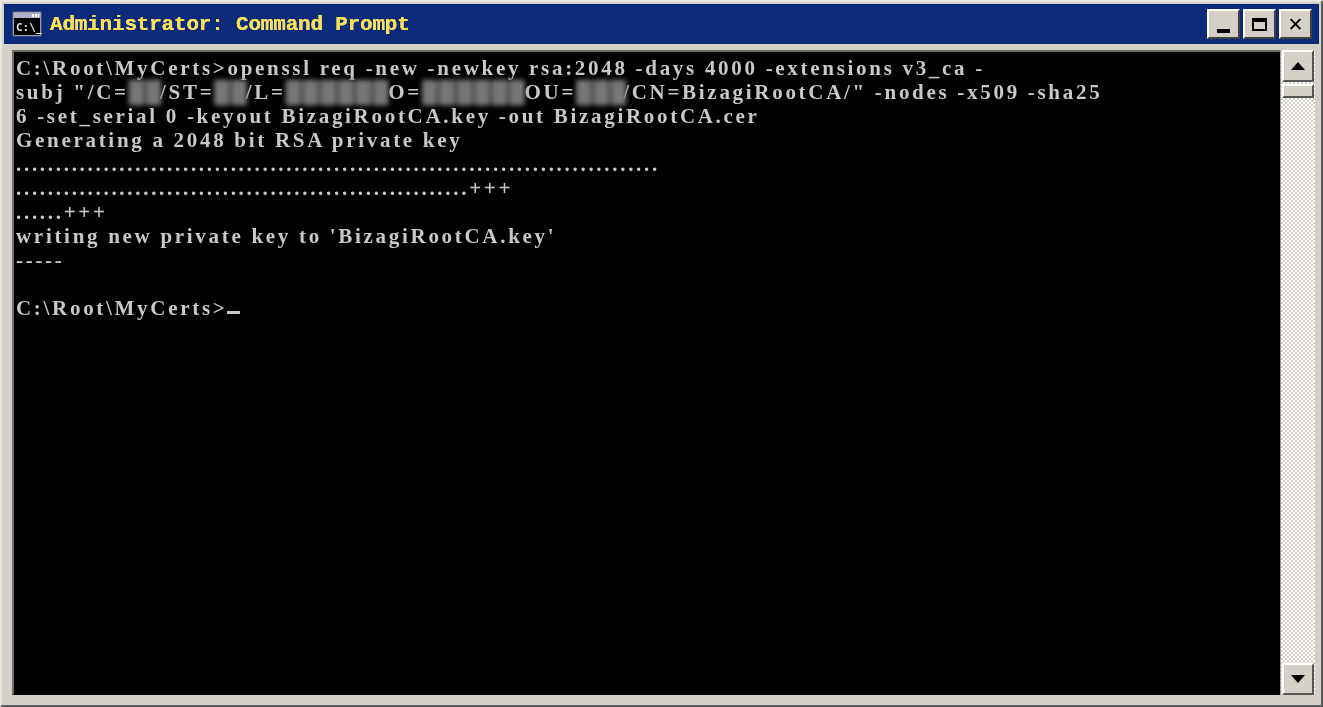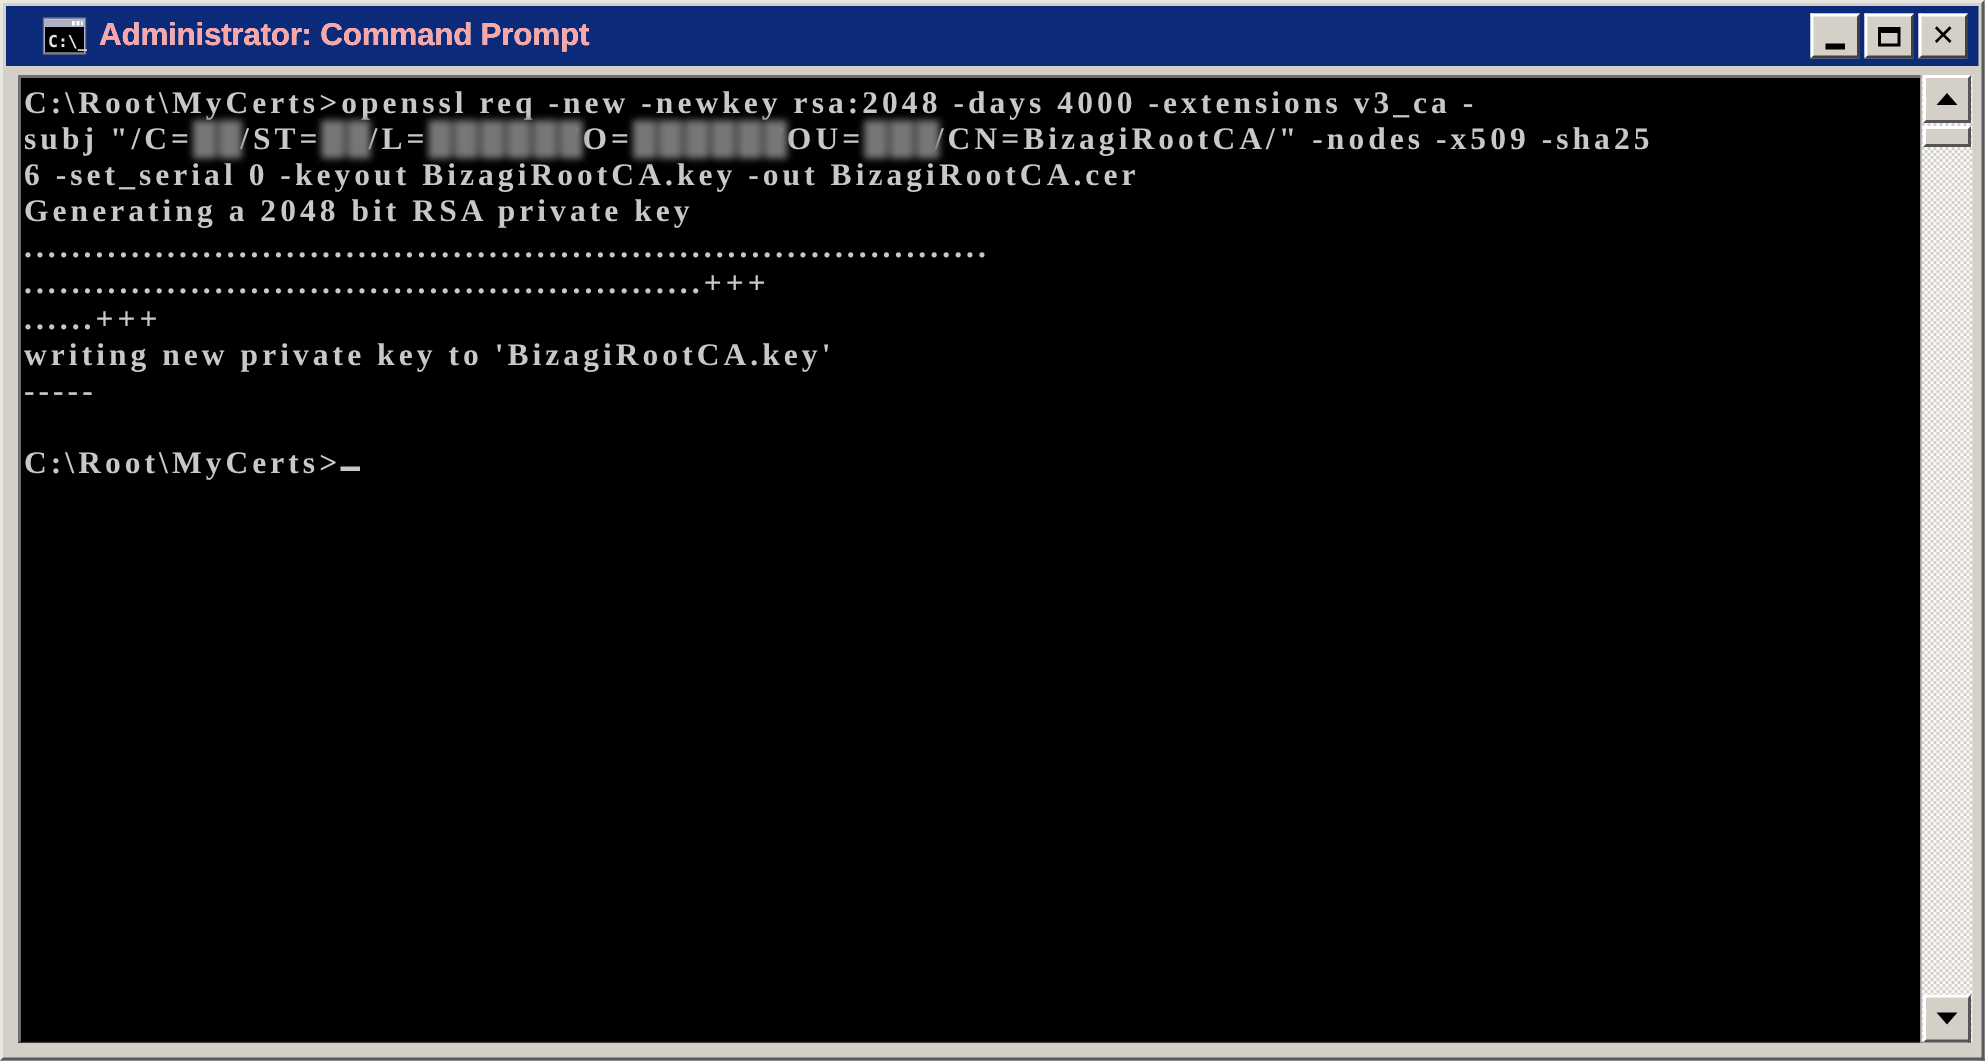--- a/index.html
+++ b/index.html
@@ -38,27 +38,27 @@
     background: #0b2a7a;
     display: flex;
     align-items: center;
     padding: 0 4px;
     box-sizing: border-box;
   }
   #titlebar-icon {
     width: 30px;
     height: 26px;
     flex: 0 0 auto;
-    margin-left: 20px;
+    margin-left: 4px;
     margin-right: 8px;
     position: relative;
   }
   .title-text {
-    color: #fca5a5;
-    font-family: Liberation Sans, sans-serif;
+    color: #fde047;
+    font-family: Liberation Mono, monospace;
     font-size: 21px;
     font-weight: bold;
     letter-spacing: -0.2px;
     white-space: nowrap;
     text-shadow: 0 0 0 #fff;
   }
   #window-controls {
     margin-left: auto;
     display: flex;
     gap: 3px;

